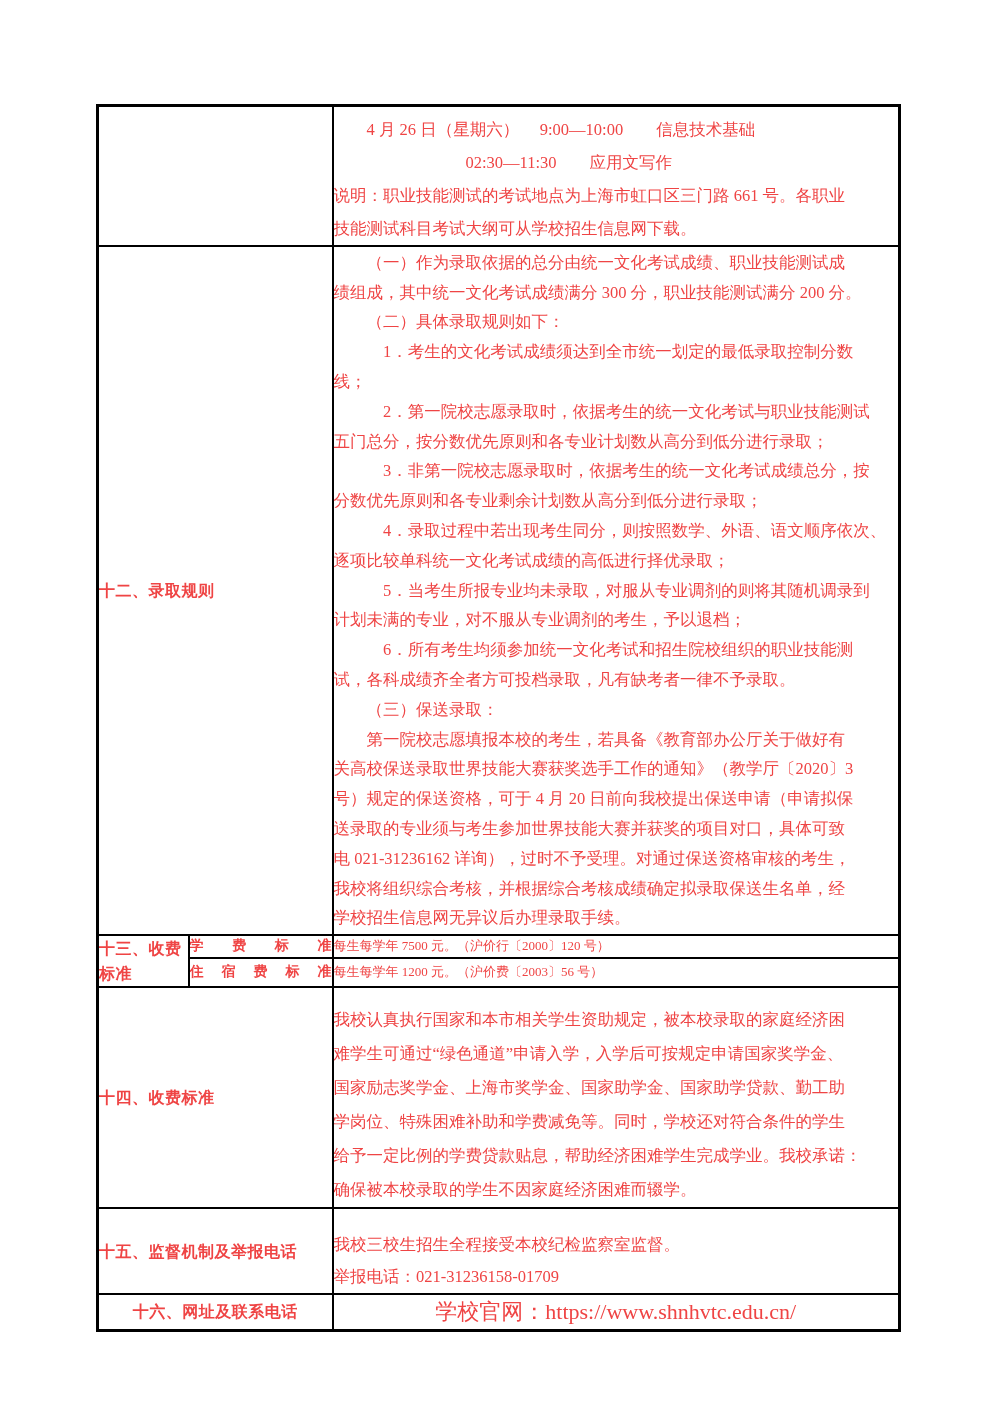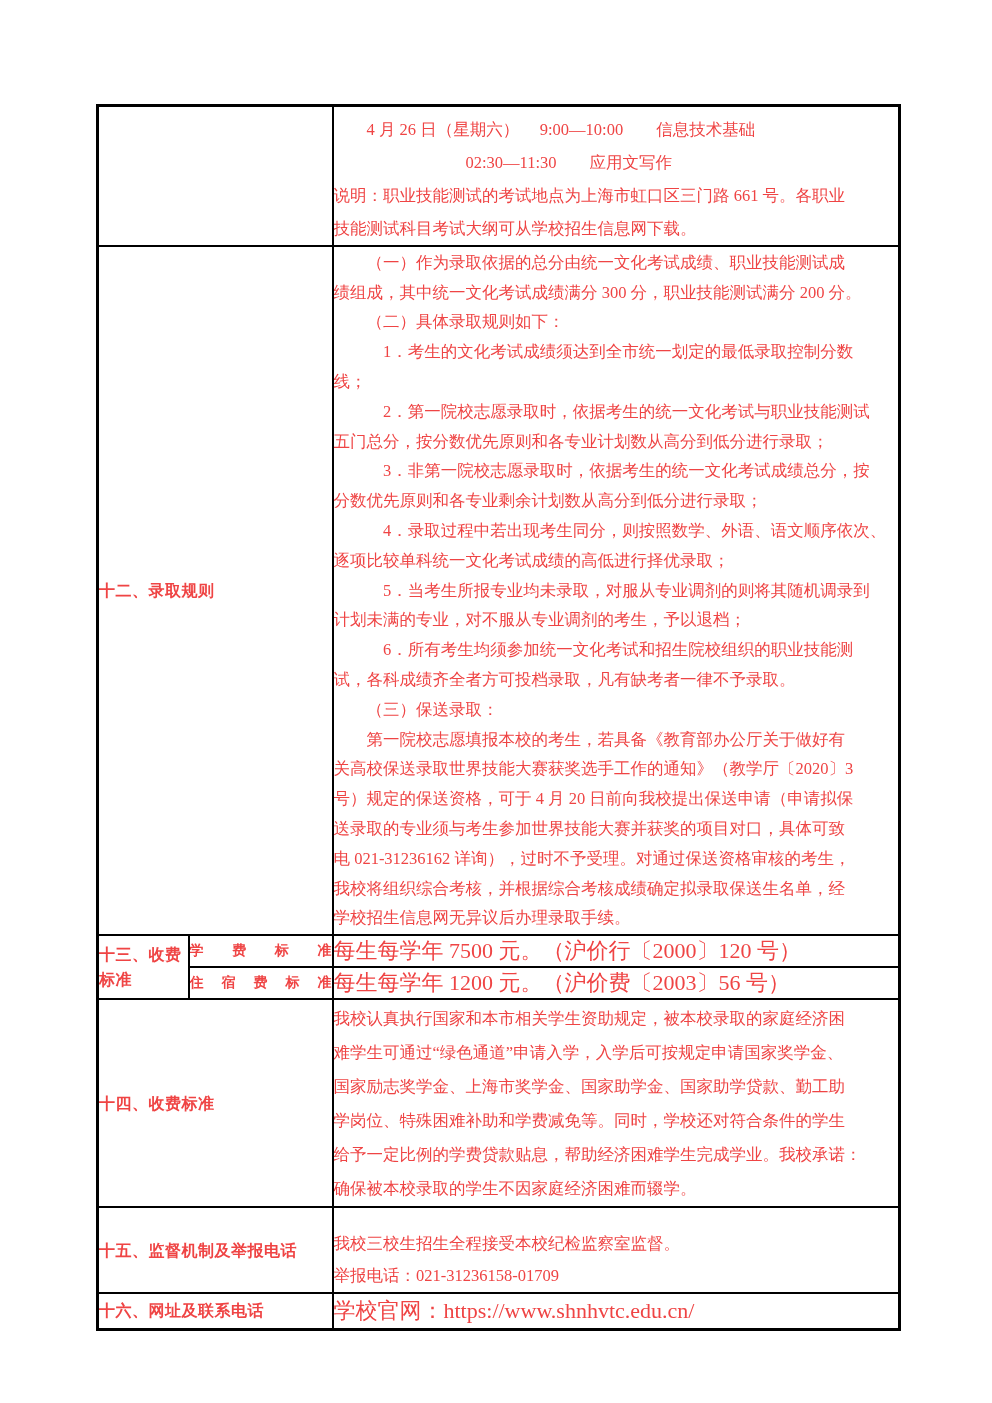--- a/index.html
+++ b/index.html
@@ -50,28 +50,28 @@
     vertical-align: top;
     padding: 0 8px;
     font-size: 16.5px;
   }
   td.content-cell .line {
     white-space: pre;
   }
   td.value-cell {
     vertical-align: middle;
     padding: 0 8px;
-    font-size: 22px;
+    font-size: 13px;
     white-space: nowrap;
   }
   tr.row-exam   td.content-cell { padding-top: 6px; }
   tr.row-exam   .line  { line-height: 33px; }
   tr.row-rules  td.content-cell { padding-top: 0; }
   tr.row-rules  .line  { line-height: 29.8px; }
-  tr.row-aid    td.content-cell { padding-top: 2px; }
+  tr.row-aid    td.content-cell { padding-top: 15px; }
   tr.row-aid    .line  { line-height: 34px; }
   tr.row-superv td.content-cell { padding-top: 20px; }
   tr.row-superv .line  { line-height: 32px; }
   tr.row-web    td.value-cell { font-size: 22px; }
 </style>
 </head>
 <body>
 
 <div class="page">
   <table class="doc-table">
@@ -145,19 +145,19 @@
     </tr>
 
     <tr class="row-superv" style="height:65px;">
       <td class="label-cell" colspan="2">十五、监督机制及举报电话</td>
       <td class="content-cell">
             <div class="line">我校三校生招生全程接受本校纪检监察室监督。</div>
             <div class="line">举报电话：021-31236158-01709</div>
           </td>
     </tr>
 
-    <tr class="row-web" style="height:36px;">
+    <tr class="row-web" style="height:36px;text-align:center;">
       <td class="label-cell" colspan="2">十六、网址及联系电话</td>
       <td class="value-cell">学校官网：https://www.shnhvtc.edu.cn/</td>
     </tr>
   </tbody>
     </table>
 </div>
 
 </body></html>

